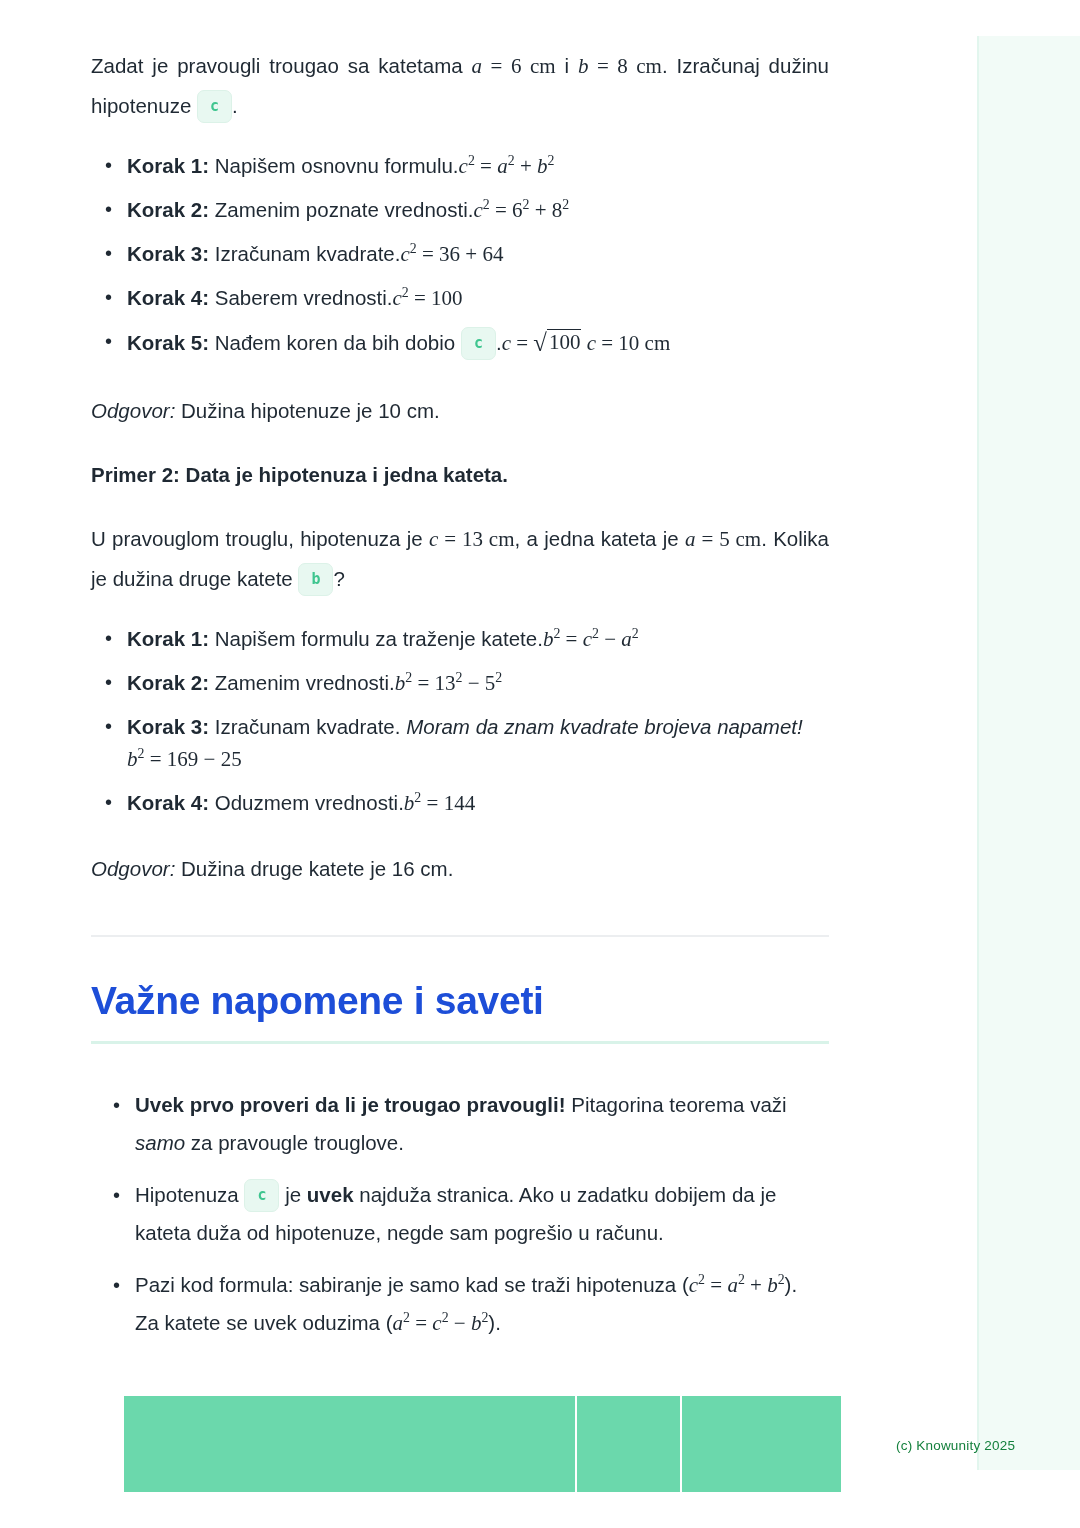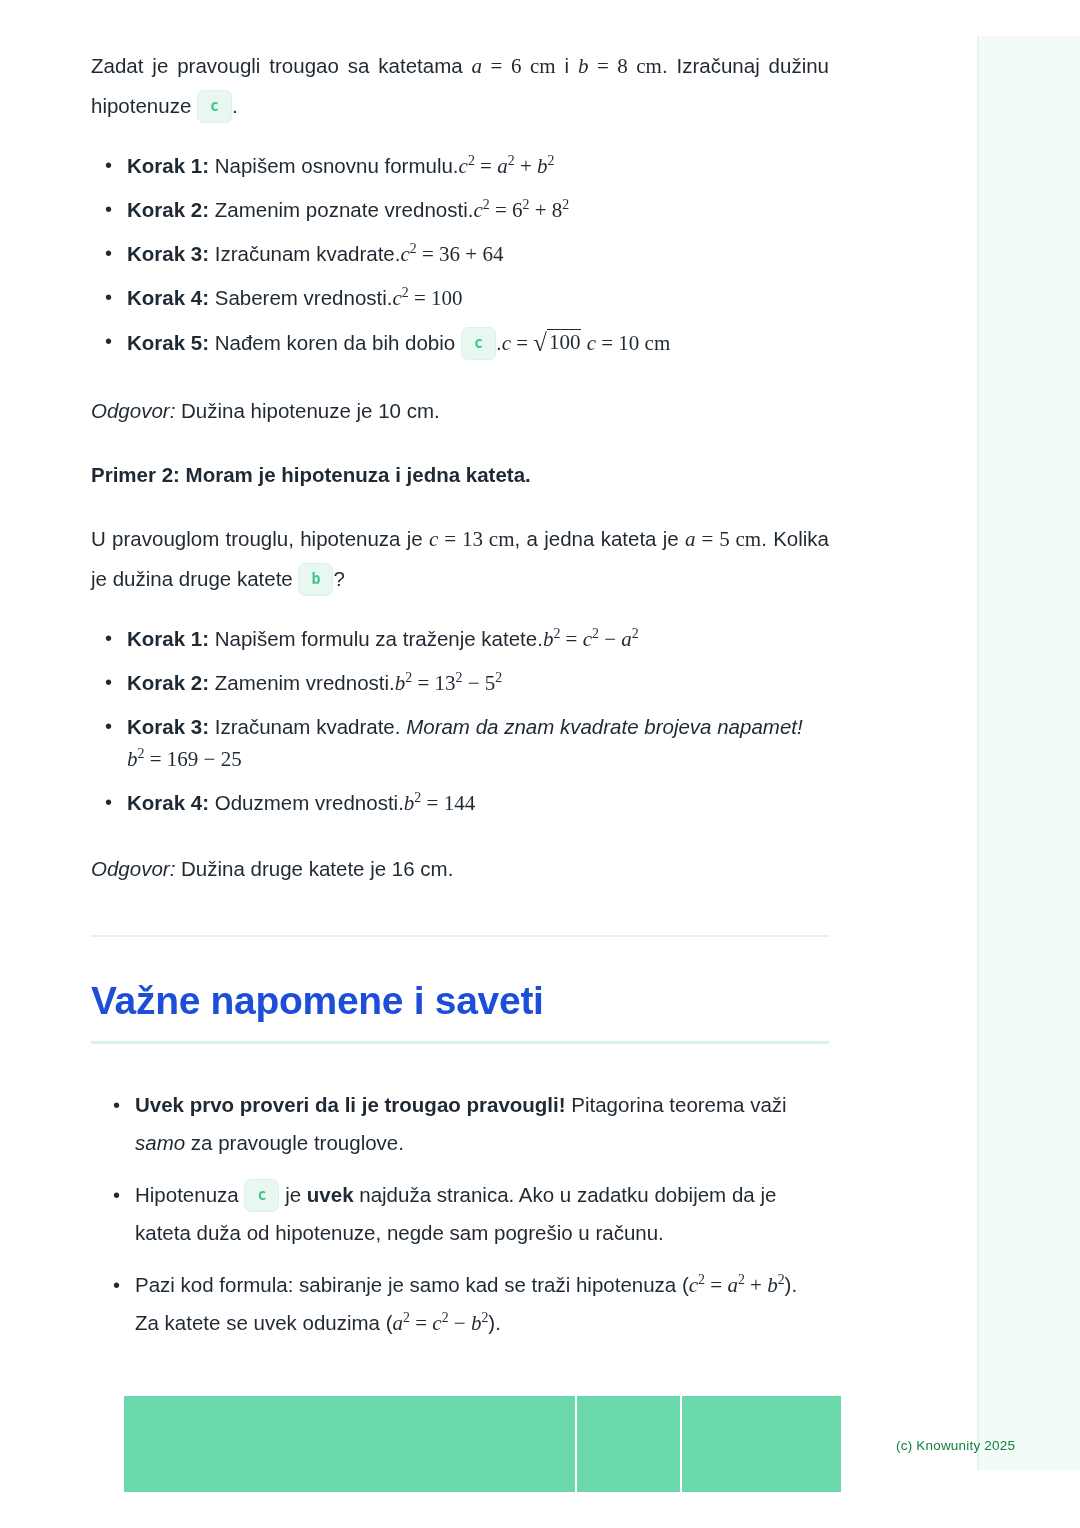--- a/index.html
+++ b/index.html
@@ -237,21 +237,21 @@
 
       <li><b>Korak 5:</b><span> Nađem koren da bih dobio </span><span class="code-badge">c</span><span>.</span><span class="math"><span class="v">c</span> <span class="op">=</span> <span class="rad"><span class="sign">√</span><span class="under">100</span></span> <span class="v">c</span> <span class="op">=</span> 10 <span class="op">cm</span></span></li>
     </ul>
 
     <div class="spacer-30"></div>
 
     <p class="para"><i>Odgovor:</i><span> Dužina hipotenuze je 10 cm.</span></p>
 
     <div class="spacer-24"></div>
 
-    <p class="para"><b>Primer 2: Moram je hipotenuza i jedna kateta.</b></p>
+    <p class="para"><b>Primer 2: Data je hipotenuza i jedna kateta.</b></p>
 
     <div class="spacer-24"></div>
 
     <p class="para"><span>U pravouglom trouglu, hipotenuza je </span><span class="math"><span class="v">c</span> <span class="op">=</span> 13 <span class="op">cm</span></span><span>, a jedna kateta je </span><span class="math"><span class="v">a</span> <span class="op">=</span> 5 <span class="op">cm</span></span><span>. Kolika je dužina druge katete </span><span class="code-badge">b</span><span>?</span></p>
 
     <div class="spacer-24"></div>
 
     <ul class="steps">
       <li><b>Korak 1:</b><span> Napišem formulu za traženje katete.</span><span class="math"><span class="v">b</span><sup>2</sup> <span class="op">=</span> <span class="v">c</span><sup>2</sup> <span class="op">−</span> <span class="v">a</span><sup>2</sup></span></li>
 

